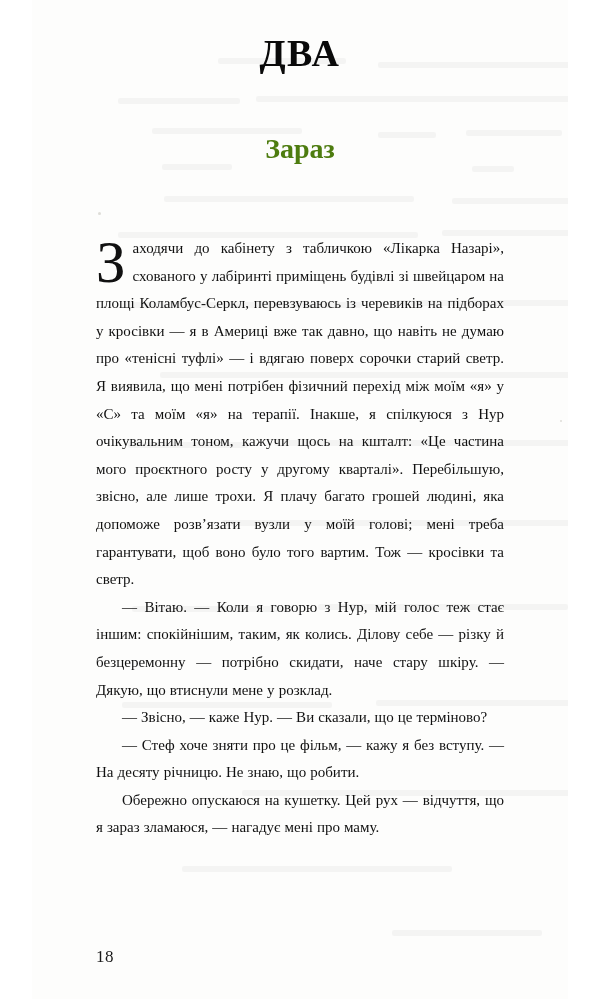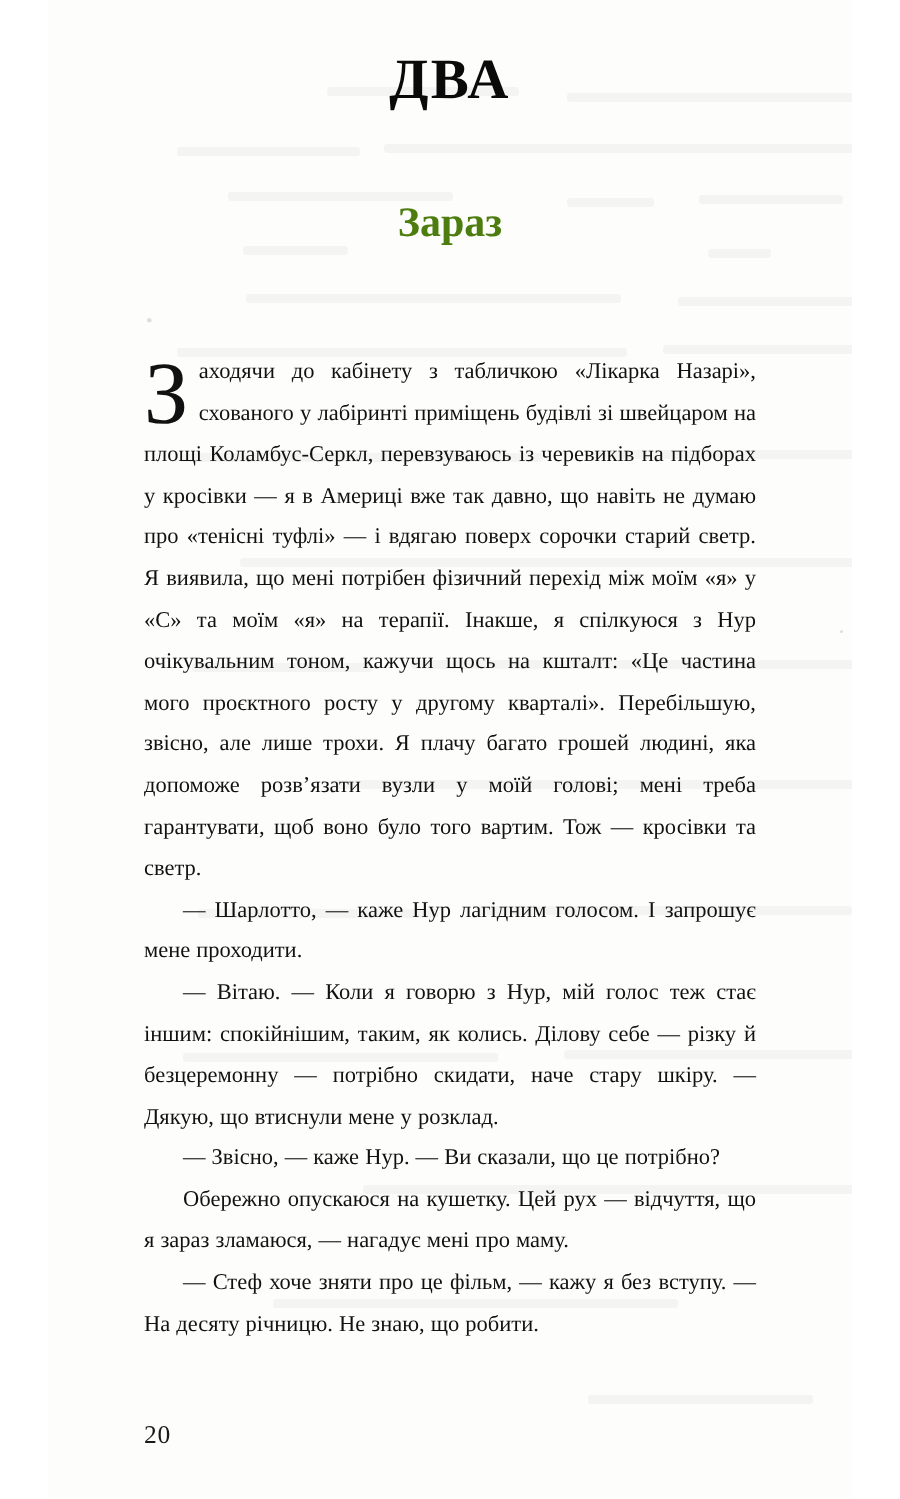--- a/index.html
+++ b/index.html
@@ -151,28 +151,27 @@
 
   <div class="content">
 
     <h1 class="chapter-number">ДВА</h1>
 
     <h2 class="chapter-title">Зараз</h2>
 
     <div class="body-block">
       <p class="para first">Заходячи до кабінету з табличкою «Лікарка Назарі», схованого у лабіринті приміщень будівлі зі швейцаром на площі Коламбус-Серкл, перевзуваюсь із черевиків на підборах у кросівки — я в Америці вже так давно, що навіть не думаю про «тенісні туфлі» — і вдягаю поверх сорочки старий светр. Я виявила, що мені потрібен фізичний перехід між моїм «я» у «С» та моїм «я» на терапії. Інакше, я спілкуюся з Нур очікувальним тоном, кажучи щось на кшталт: «Це частина мого проєктного росту у другому кварталі». Перебільшую, звісно, але лише трохи. Я плачу багато грошей людині, яка допоможе розв’язати вузли у моїй голові; мені треба гарантувати, щоб воно було того вартим. Тож — кросівки та светр.</p>
 
-      <p class="para">— Шарлотто, — каже Нур лагідним голосом. І запрошує мене проходити.</p>
 
       <p class="para">— Вітаю. — Коли я говорю з Нур, мій голос теж стає іншим: спокійнішим, таким, як колись. Ділову себе — різку й безцеремонну — потрібно скидати, наче стару шкіру. — Дякую, що втиснули мене у розклад.</p>
 
-      <p class="para">— Звісно, — каже Нур. — Ви сказали, що це потрібно?</p>
+      <p class="para">— Звісно, — каже Нур. — Ви сказали, що це терміново?</p>
+
+      <p class="para">— Стеф хоче зняти про це фільм, — кажу я без вступу. — На десяту річницю. Не знаю, що робити.</p>
 
       <p class="para">Обережно опускаюся на кушетку. Цей рух — відчуття, що я зараз зламаюся, — нагадує мені про маму.</p>
-
-      <p class="para">— Стеф хоче зняти про це фільм, — кажу я без вступу. — На десяту річницю. Не знаю, що робити.</p>
     </div>
 
   </div>
 
-  <div class="page-number">20</div>
+  <div class="page-number">18</div>
 
 </div>
 
 </body></html>

